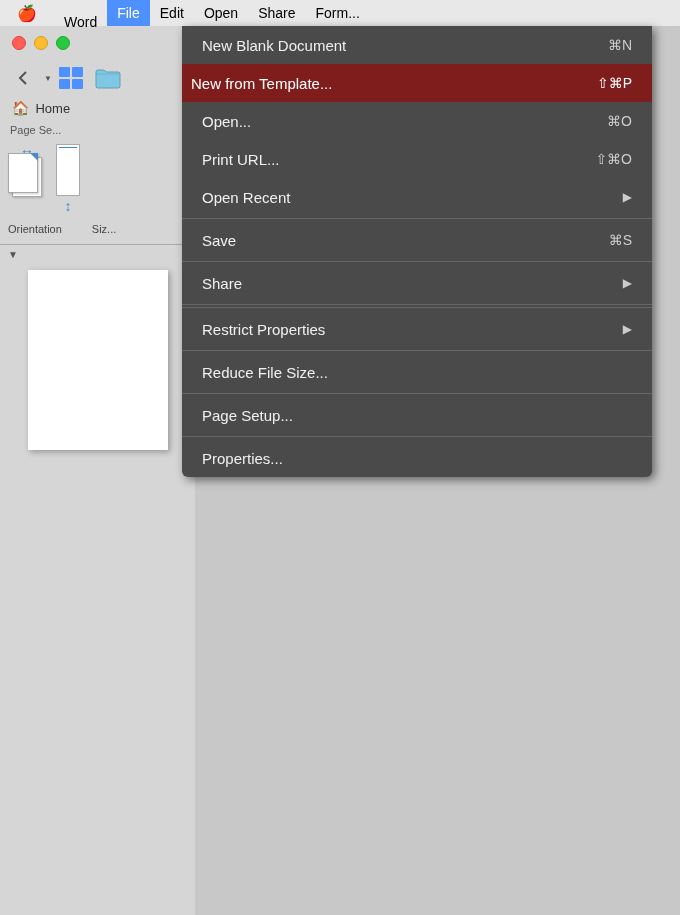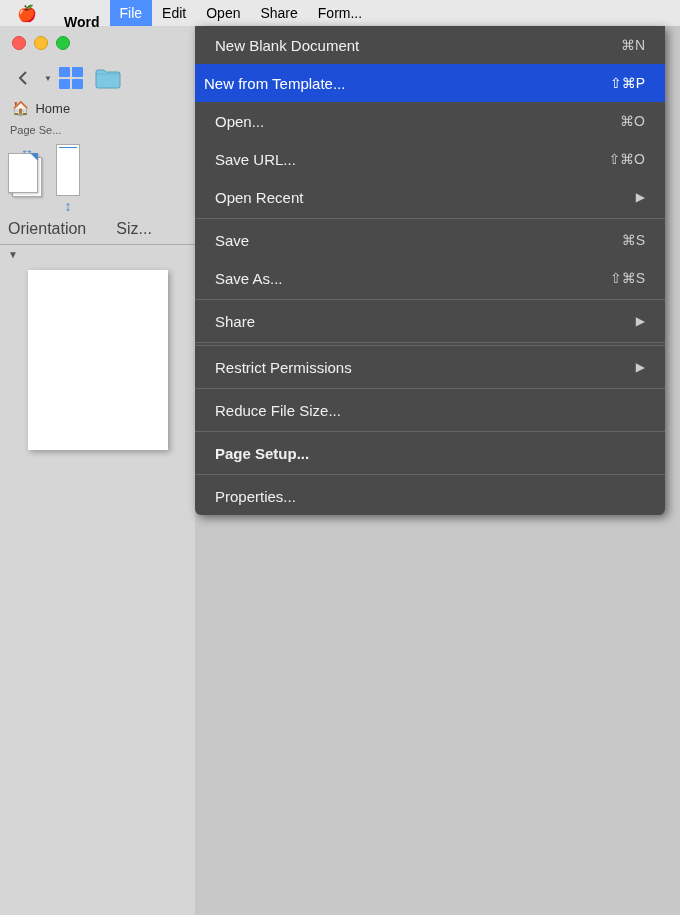--- a/index.html
+++ b/index.html
@@ -29,21 +29,21 @@
     .apple-logo {
       width: 54px;
       display: flex;
       align-items: center;
       justify-content: center;
       height: 100%;
       font-size: 16px;
     }
 
     .menu-word {
-      font-weight: bold;
+      font-weight: normal;
       font-size: 14px;
       padding: 0 10px;
       height: 100%;
       display: flex;
       align-items: center;
       margin-top: 17px;
     }
 
     .menu-item {
       padding: 0 10px;
@@ -130,42 +130,42 @@
       width: 140px;
       min-height: 180px;
       background: white;
       box-shadow: 2px 2px 6px rgba(0,0,0,0.3);
     }
 
     
     .dropdown-menu {
       position: absolute;
       top: 26px;
-      left: 195px;
+      left: 182px;
       width: 470px;
       background: #4a4a4a;
       z-index: 100;
       border-radius: 0 0 6px 6px;
       overflow: hidden;
       box-shadow: 3px 3px 10px rgba(0,0,0,0.5);
     }
 
     .menu-row {
       display: flex;
       align-items: center;
       justify-content: space-between;
       padding: 0 20px;
       height: 38px;
       cursor: pointer;
       color: #f0f0f0;
       font-size: 15px;
     }
 
     .menu-row.highlighted {
-      background: #1d4ed8;
+      background: #7f1d1d;
       color: white;
       padding-left: 9px;
     }
 
     .menu-row .shortcut {
       color: #ccc;
       font-size: 14px;
       display: flex;
       align-items: center;
       gap: 1px;
@@ -189,21 +189,21 @@
     
     .toolbar-label-row {
       display: flex;
       align-items: center;
       padding: 0 8px;
       height: 22px;
       gap: 30px;
     }
 
     .toolbar-label {
-      font-size: 16px;
+      font-size: 11px;
       color: #444;
     }
 
     
     .small-arrow {
       font-size: 8px;
       color: #555;
     }
   </style>
 </head>
@@ -327,67 +327,61 @@
         <span class="shortcut">⇧⌘P</span>
       </span>
     </div>
     <div class="menu-row">
       <span style="font-weight: 500;">Open...</span>
       <span style="display: flex; align-items: center; gap: 4px;">
         <span class="shortcut">⌘O</span>
       </span>
     </div>
     <div class="menu-row">
-      <span style="font-weight: 500;">Save URL...</span>
+      <span style="font-weight: 500;">Print URL...</span>
       <span style="display: flex; align-items: center; gap: 4px;">
         <span class="shortcut">⇧⌘O</span>
       </span>
     </div>
     <div class="menu-row">
       <span style="font-weight: 500;">Open Recent</span>
       <span style="display: flex; align-items: center; gap: 4px;">
         <span class="submenu-arrow">▶</span>
       </span>
     </div>
     <div class="menu-divider"></div>
     <div class="menu-row">
       <span style="font-weight: 500; text-align: right;">Save</span>
       <span style="display: flex; align-items: center; gap: 4px;">
         <span class="shortcut">⌘S</span>
       </span>
     </div>
-    <div class="menu-row">
-      <span style="font-weight: 500;">Save As...</span>
-      <span style="display: flex; align-items: center; gap: 4px;">
-        <span class="shortcut">⇧⌘S</span>
-      </span>
-    </div>
     <div class="menu-divider"></div>
     <div class="menu-row">
       <span style="font-weight: 500;">Share</span>
       <span style="display: flex; align-items: center; gap: 4px;">
         <span class="submenu-arrow">▶</span>
       </span>
     </div>
     <div class="menu-divider"></div>
     <div class="menu-divider"></div>
     <div class="menu-row">
-      <span style="font-weight: 500;">Restrict Permissions</span>
+      <span style="font-weight: 500;">Restrict Properties</span>
       <span style="display: flex; align-items: center; gap: 4px;">
         <span class="submenu-arrow">▶</span>
       </span>
     </div>
     <div class="menu-divider"></div>
     <div class="menu-row">
       <span style="font-weight: 500;">Reduce File Size...</span>
       <span style="display: flex; align-items: center; gap: 4px;"></span>
     </div>
     <div class="menu-divider"></div>
     <div class="menu-row">
-      <span style="font-weight: 700;">Page Setup...</span>
+      <span style="font-weight: 400;">Page Setup...</span>
       <span style="display: flex; align-items: center; gap: 4px;"></span>
     </div>
     <div class="menu-divider"></div>
     <div class="menu-row">
       <span style="font-weight: 400;">Properties...</span>
       <span style="display: flex; align-items: center; gap: 4px;"></span>
     </div>
   </div>
 
 </body></html>

